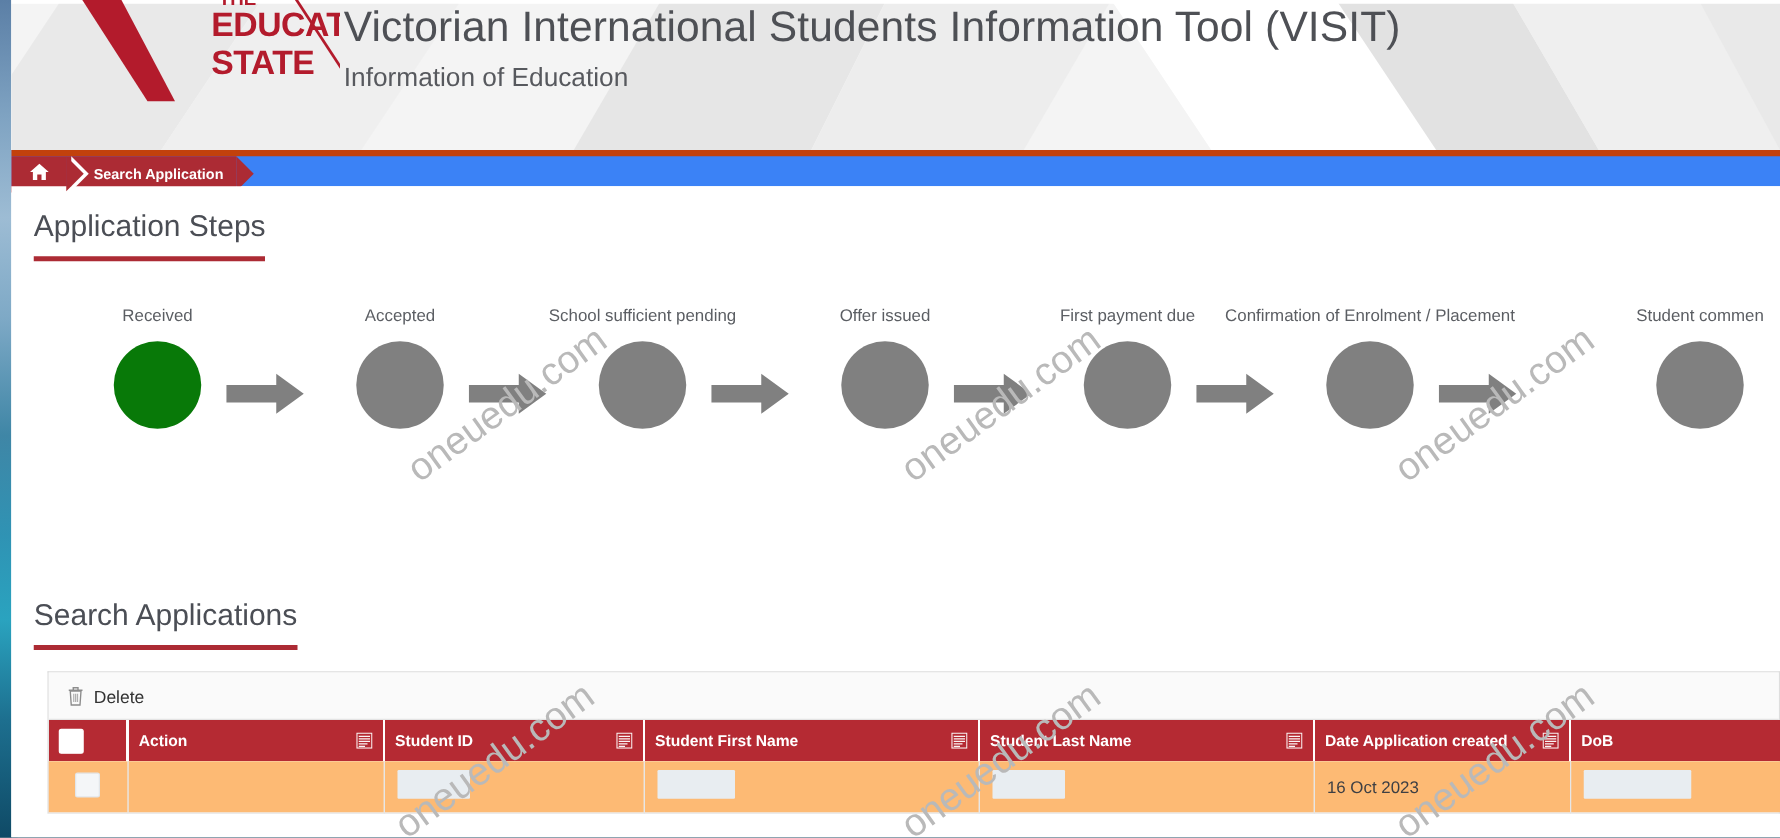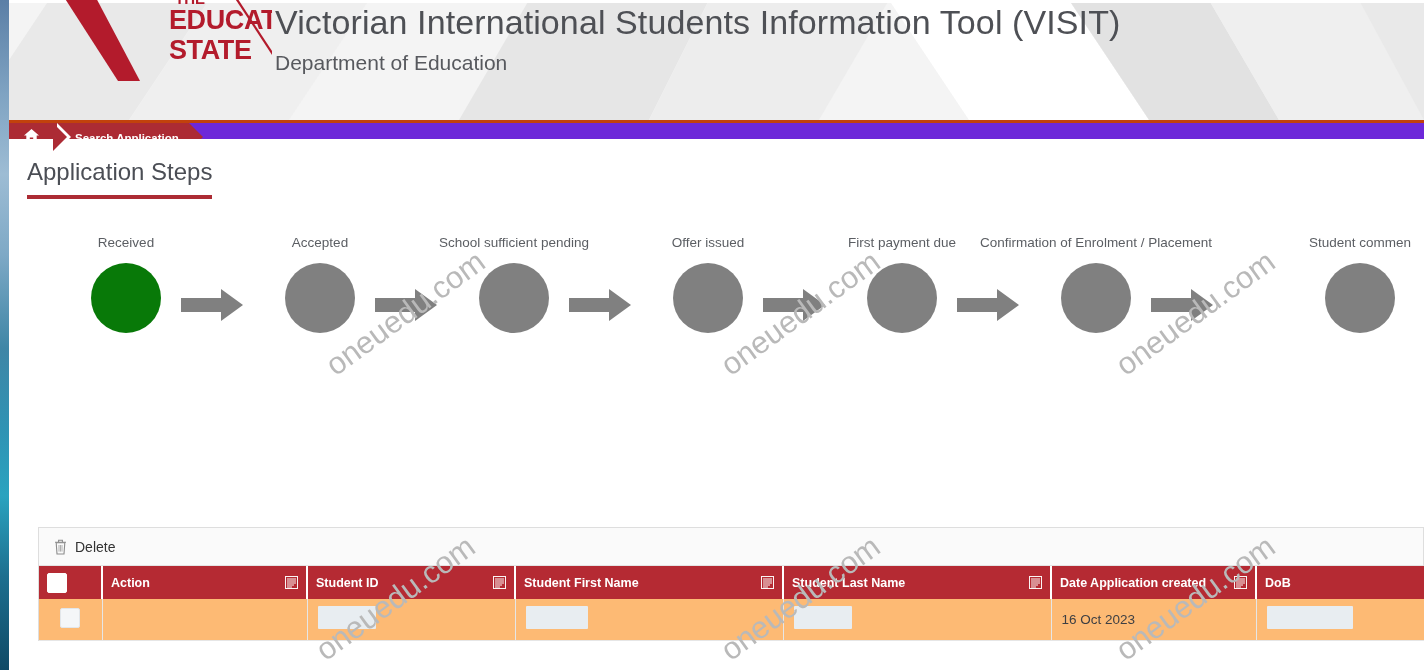--- a/index.html
+++ b/index.html
@@ -44,22 +44,22 @@
     letter-spacing: .1px; line-height: 40px; margin-top: 2px;
     white-space: nowrap;
   }
   .hdr-subtitle {
     font-size: 21px; color: #57595e; font-weight: 400;
     line-height: 26px; margin-top: 8px; white-space: nowrap;
   }
 
   
   .breadcrumb-bar {
-    position: relative; height: 19px; background: #6d28d9;
-    border-top: 3px solid #c2410c;
+    position: relative; height: 29px; background: #3b82f6;
+    border-top: 5px solid #c2410c;
   }
   .crumbs { position: absolute; left: 0; top: 0; height: 29px; display: flex; }
   .crumb-home {
     position: relative; background: #ac2b34; width: 44px; height: 29px;
     display: flex; align-items: center; justify-content: center;
   }
   .crumb-home::after {
     content: ""; position: absolute; right: -14px; top: 0;
     border-top: 14.5px solid transparent; border-bottom: 14.5px solid transparent;
     border-left: 14px solid #ac2b34; z-index: 2;
@@ -199,21 +199,21 @@
           <polygon points="30,10 62,10 108,97 86,97" fill="#b31b2c"></polygon>
           <polygon points="62,10 88,10 112,62 98,62" fill="#ffffff" opacity="0"></polygon>
           <text x="137" y="45" font-family="Liberation Sans, sans-serif" font-size="27" font-weight="700" fill="#b31b2c" letter-spacing="-0.4">EDUCATION</text>
           <text x="137" y="75" font-family="Liberation Sans, sans-serif" font-size="27" font-weight="700" fill="#b31b2c" letter-spacing="-0.4">STATE</text>
           <line x1="200" y1="8" x2="242" y2="72" stroke="#b31b2c" stroke-width="2.2"></line>
         </svg>
       </div>
 
       <div class="hdr-titles">
         <div class="hdr-title">Victorian International Students Information Tool (VISIT)</div>
-        <div class="hdr-subtitle">Department of Education</div>
+        <div class="hdr-subtitle">Information of Education</div>
       </div>
     </div>
 
     <div class="breadcrumb-bar">
       <div class="crumbs">
         <div class="crumb-home">
           <span>
             <svg width="17" height="15" viewBox="0 0 17 15">
               <path d="M8.5 1 L16 7.6 L13.7 7.6 L13.7 14 L10.2 14 L10.2 9.6 L6.8 9.6 L6.8 14 L3.3 14 L3.3 7.6 L1 7.6 Z" fill="#ffffff"></path>
             </svg>
@@ -291,20 +291,21 @@
             </svg>
         </div>
 
         <div class="step" style="left:1351px;">
           <div class="step-label">Student commen</div>
           <div class="step-circle"></div>
         </div>
       </div>
 
 
+      <div class="section-h" id="sec-search">Search Applications</div>
 
       <div class="panel">
         <div class="panel-toolbar">
           <div class="tool-btn">
             <span>
               <svg width="13" height="16" viewBox="0 0 13 16">
                 <path d="M1 3.2 H12 M4.6 1.2 H8.4 V3.2 H4.6 Z" stroke="#8c8c8c" fill="none" stroke-width="1.1"></path>
                 <path d="M2.2 3.8 L3.0 15 H10 L10.8 3.8 Z" stroke="#8c8c8c" fill="none" stroke-width="1.1"></path>
                 <path d="M5 6 V12.6 M6.5 6 V12.6 M8 6 V12.6" stroke="#b0b0b0" stroke-width="1"></path>
               </svg>

